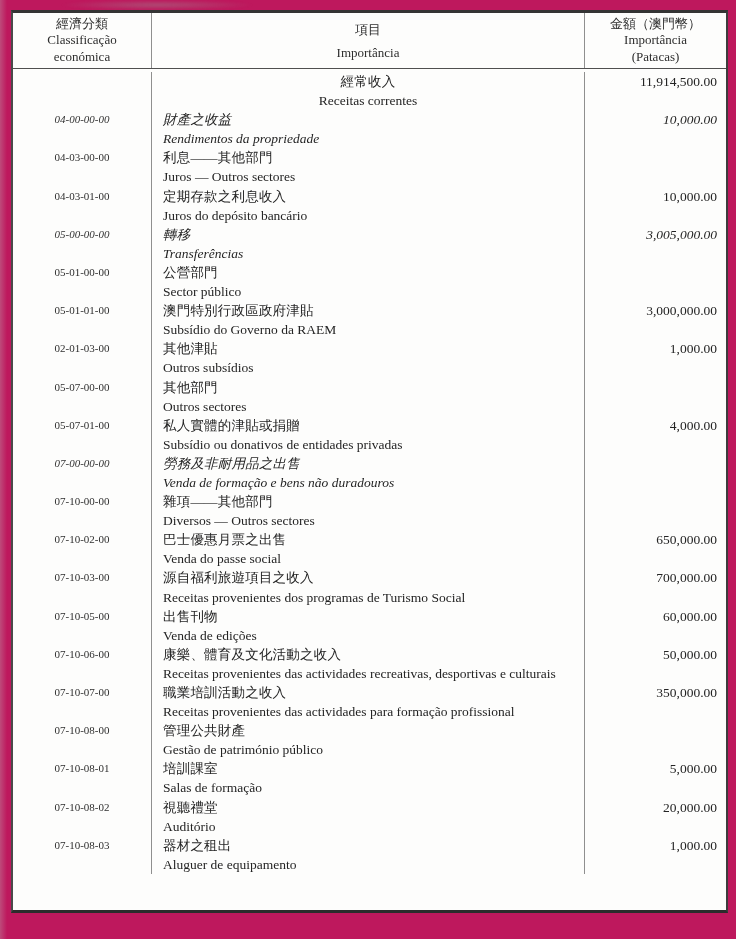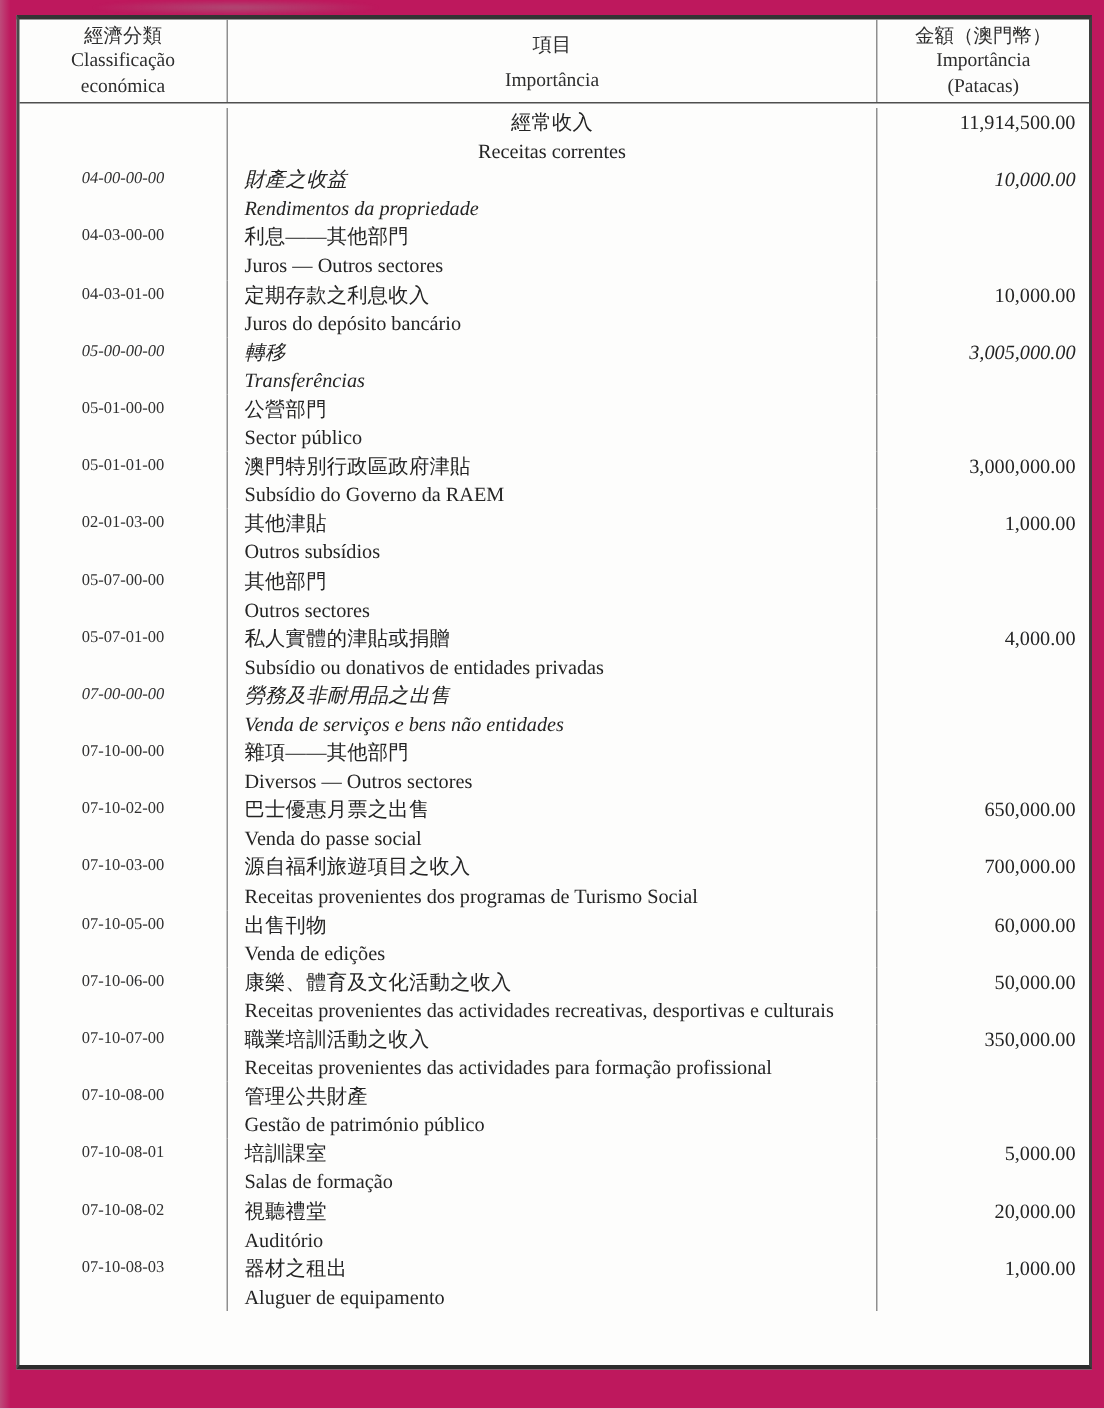--- a/index.html
+++ b/index.html
@@ -209,21 +209,21 @@
       <div class="line">4,000.00</div>
     </div>
   </div>
 
   <div class="trow cols em">
     <div class="c b1 code-cell">
       <div class="line">07-00-00-00</div>
     </div>
     <div class="c b2 desig-cell">
       <div class="line zh-line">勞務及非耐用品之出售</div>
-      <div class="line pt-line">Venda de serviços e bens não entidades</div>
+      <div class="line pt-line">Venda de formação e bens não duradouros</div>
     </div>
   </div>
 
   <div class="trow cols">
     <div class="c b1 code-cell">
       <div class="line">07-10-00-00</div>
     </div>
     <div class="c b2 desig-cell">
       <div class="line zh-line">雜項——其他部門</div>
       <div class="line pt-line">Diversos — Outros sectores</div>

